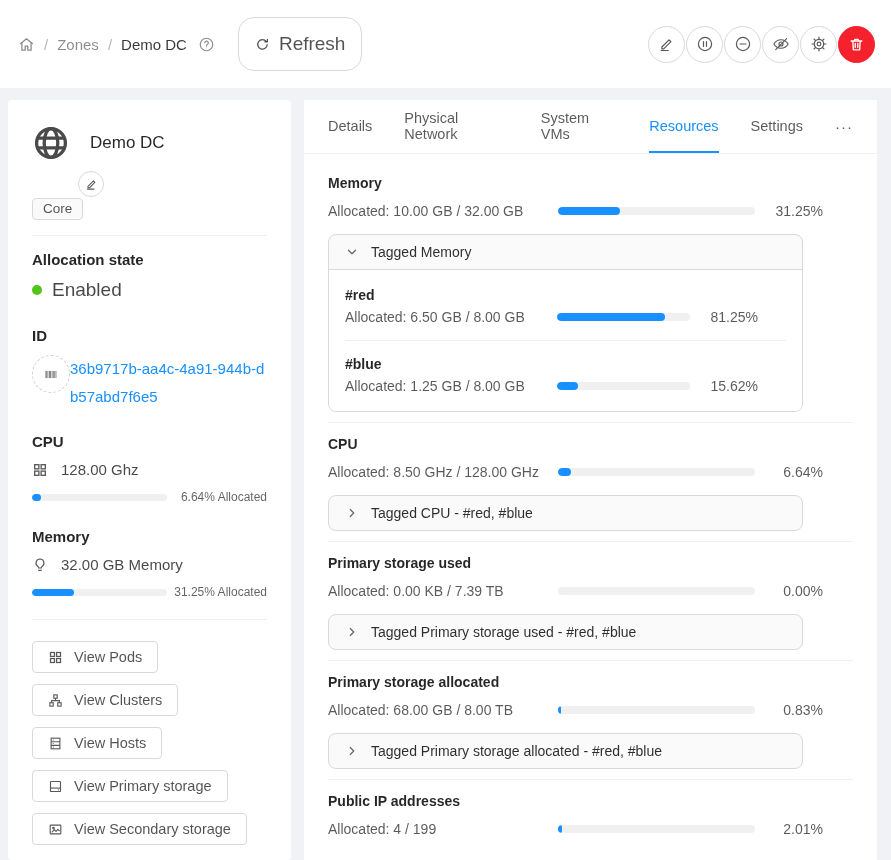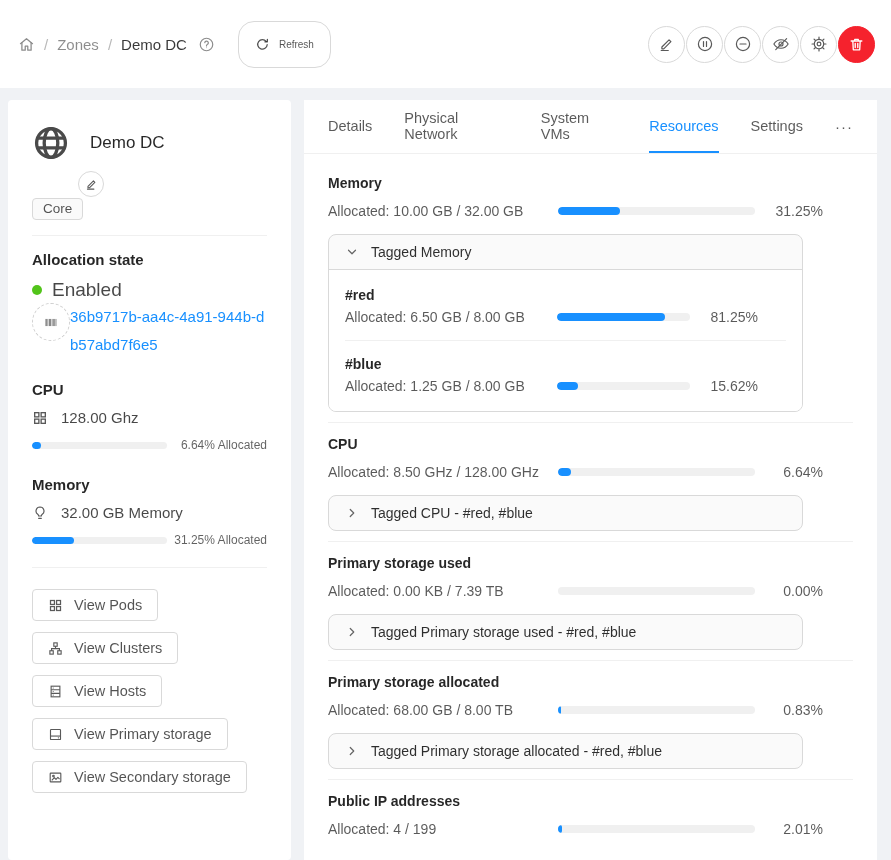--- a/index.html
+++ b/index.html
@@ -20,21 +20,21 @@
     justify-content:space-between; padding:0 16px 0 18px;
   }
   .breadcrumb { display:flex; align-items:center; gap:9px; font-size:15px; }
   .crumb-sep { color:#b9b9b9; }
   .crumb-link { color:rgba(0,0,0,.45); cursor:pointer; }
   .crumb-current { color:rgba(0,0,0,.78); }
   .q-circle { color:#8c8c8c; margin-left:2px; cursor:pointer; }
   .refresh-btn {
     margin-left:14px; display:flex; align-items:center; gap:9px;
     border:1px solid #d9d9d9; border-radius:16px; background:#fff;
-    padding:15px 16px; color:rgba(0,0,0,.68); font-size:10px; cursor:pointer;
+    padding:15px 16px; color:rgba(0,0,0,.68); font-size:19px; cursor:pointer;
   }
   .actions { display:flex; align-items:center; gap:1px; }
   .action-btn {
     width:37px; height:37px; border-radius:50%; border:1px solid #d9d9d9;
     background:#fff; display:flex; align-items:center; justify-content:center;
     color:#595959; cursor:pointer;
   }
   .action-btn.danger { background:#f5222d; border-color:#f5222d; color:#fff; }
 
   
@@ -221,20 +221,21 @@
     <span class="core-tag">Core</span>
   </div>
   <hr class="side-divider">
 
   <div class="side-label">Allocation state</div>
   <div class="status-row">
     <span class="dot"></span>
     <span>Enabled</span>
   </div>
 
+  <div class="side-label" style="margin-top:26px;">ID</div>
   <div class="id-row">
     <span class="barcode-circle">
       <svg width="19" height="19" viewBox="0 0 24 24" fill="currentColor" stroke="none">
           <rect x="4.5" y="7.5" width="1.4" height="9"></rect>
           <rect x="7" y="7.5" width="0.9" height="9"></rect>
           <rect x="9.2" y="7.5" width="1.8" height="9"></rect>
           <rect x="12.3" y="7.5" width="0.9" height="9"></rect>
           <rect x="14.4" y="7.5" width="1.5" height="9"></rect>
           <rect x="17.2" y="7.5" width="0.9" height="9"></rect>
         </svg>

